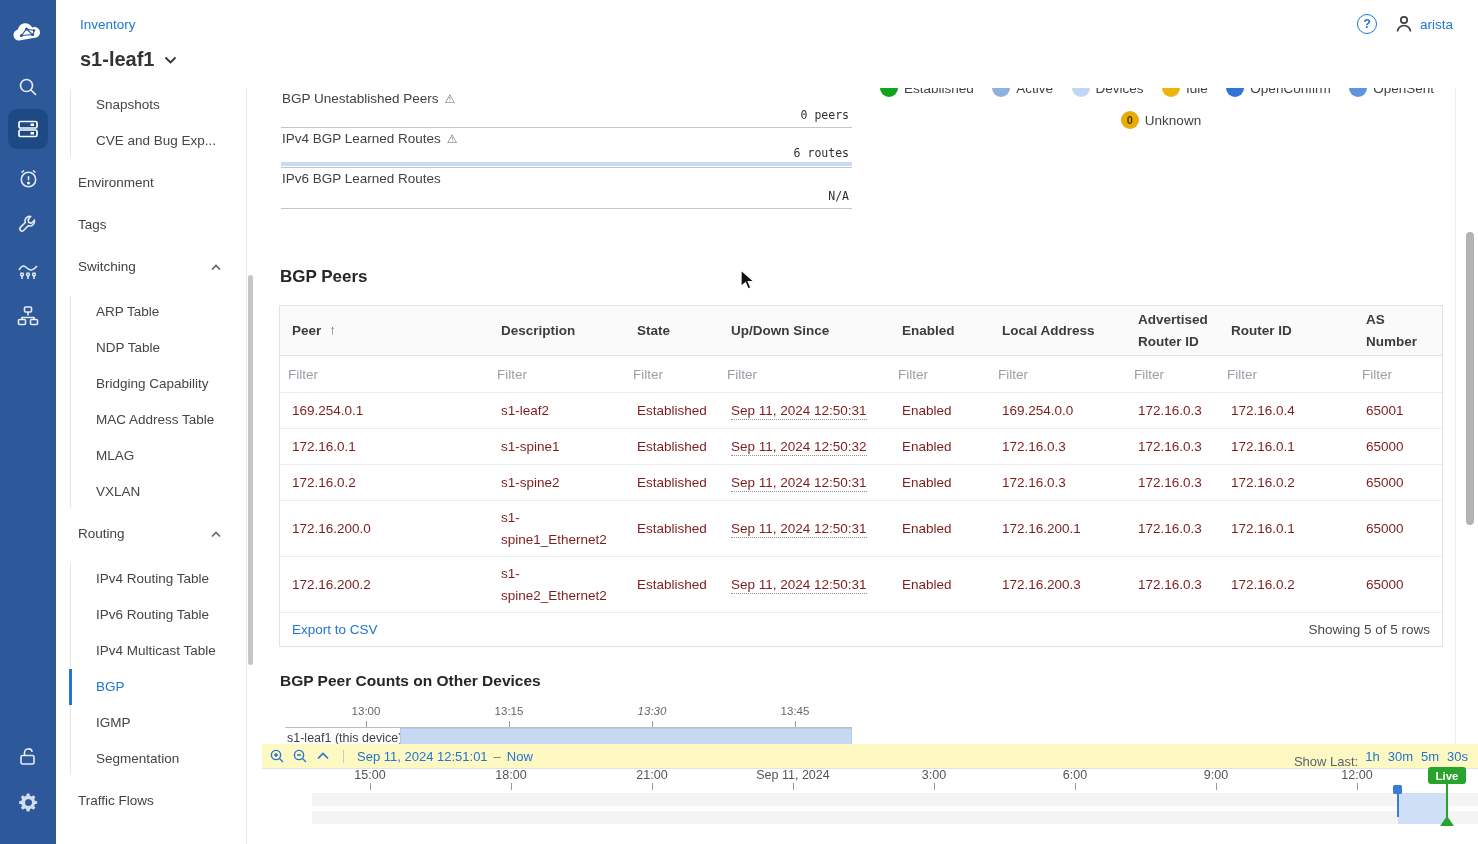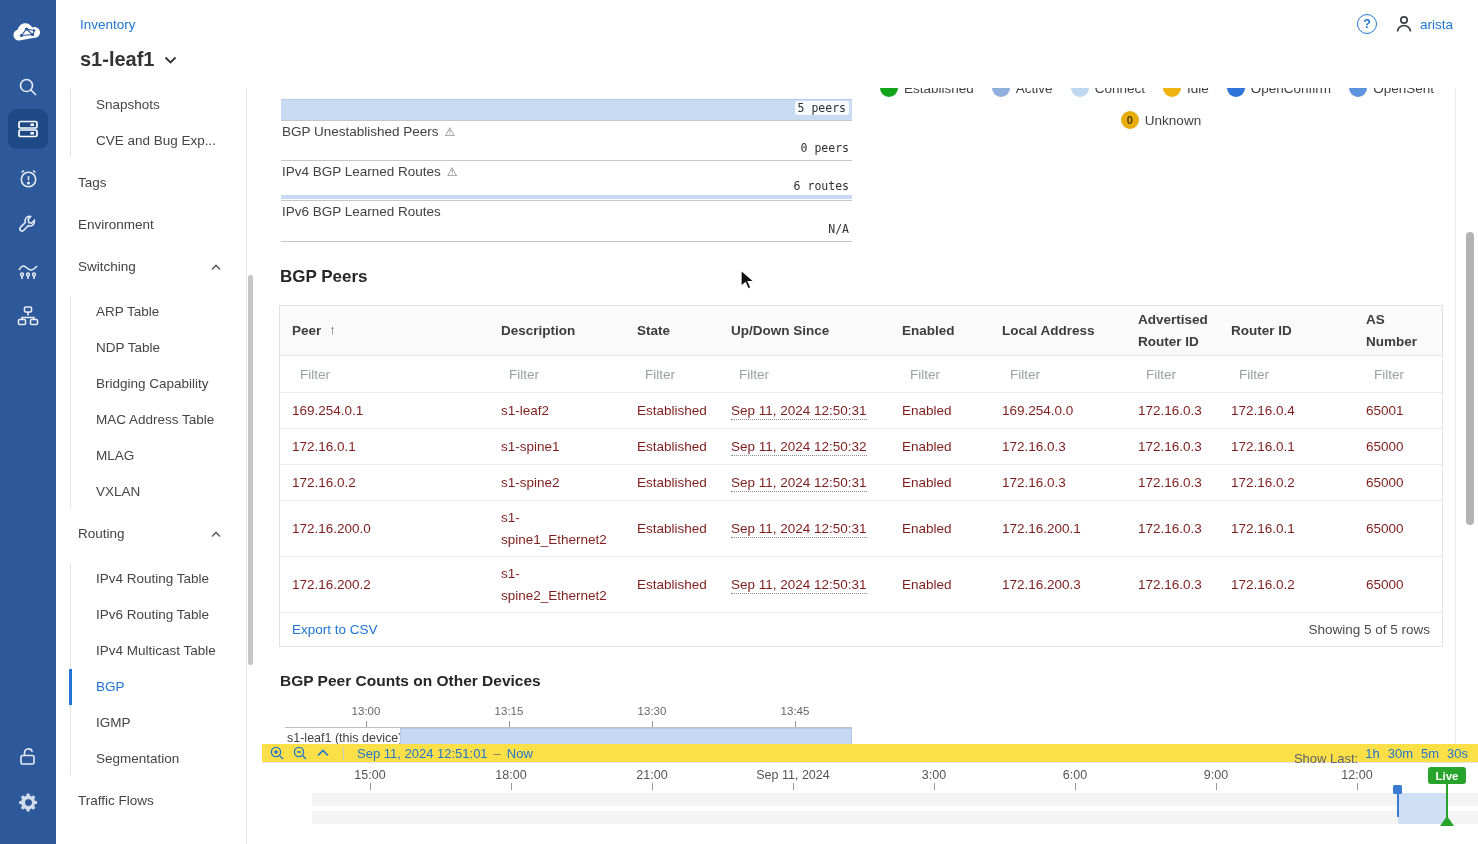--- a/index.html
+++ b/index.html
@@ -67,42 +67,42 @@
   
   .section-title { position:absolute; left:18px; font-weight:700; color:#262626; }
   #bgp-title { top:179px; font-size:17px; }
   #table { position:absolute; left:17px; top:217px; width:1164px; border:1px solid #e2e2e2; background:#fff; font-size:13.5px; }
   .tgrid { display:grid; grid-template-columns:209px 136px 94px 171px 100px 136px 93px 135px 1fr; align-items:center; }
   .thead { background:#fafafa; min-height:50px; border-bottom:1px solid #e4e4e4; }
   .th { padding-left:12px; font-weight:700; color:#3c3c3c; line-height:1.6; display:flex; align-items:center; gap:8px; cursor:pointer; }
   .th .narrow { display:inline-block; max-width:62px; }
   .sort-arrow { color:#555; font-size:13px; }
   .tfilter { min-height:37px; border-bottom:1px solid #ececec; }
-  .tfilter input { border:none; outline:none; width:85%; margin-left:20px; font-size:13.5px; color:#3b82f6; background:transparent; }
+  .tfilter input { border:none; outline:none; width:85%; margin-left:8px; font-size:13.5px; color:#3b82f6; background:transparent; }
   .tfilter input::placeholder { color:#9aa0a6; }
   .tr { min-height:36px; border-bottom:1px solid #ececec; color:#7f1d1d; }
   .tr.tall { min-height:56px; }
   .td { padding-left:12px; line-height:1.6; }
   .dotted { border-bottom:1px dotted #8f8f8f; padding-bottom:1px; }
   .tfoot { height:33px; display:flex; align-items:center; justify-content:space-between; padding:0 12px; }
   .export-link { color:#2176d2; font-size:13.5px; cursor:pointer; }
   .showing { color:#4a4a4a; font-size:13.5px; }
 
   
   #pc-title { top:584px; font-size:15.5px; }
   #pc-chart { position:absolute; left:23px; top:617px; width:567px; height:40px; }
   .pc-axisline { position:absolute; left:0; right:0; top:22px; height:1px; background:#bdbdbd; }
   .pc-ticklabel { position:absolute; top:0px; transform:translateX(-50%); font-size:11.5px; color:#666; }
   .pc-tickmark { position:absolute; top:16px; width:1px; height:6px; background:#9a9a9a; }
   .pc-row-label { position:absolute; left:2px; top:26px; font-size:12.5px; color:#424242; display:flex; gap:5px; align-items:center; white-space:nowrap; }
   .pc-bar { position:absolute; left:115px; right:0; top:23px; height:17px; background:#c7d9f2; border:1px solid #b3c9e8; }
 
   
   #timebar { position:absolute; left:262px; top:744px; width:1216px; height:100px; background:#fff; z-index:10; }
-  .tb-controls { position:absolute; left:0; top:0; right:0; height:19px; background:#fde047; border-bottom:1px solid #e2e2e2;
+  .tb-controls { position:absolute; left:0; top:0; right:0; height:25px; background:#fef9c3; border-bottom:1px solid #e2e2e2;
     display:flex; align-items:center; padding:0 10px 0 8px; gap:9px; }
   .tb-ico { width:14px; height:14px; display:flex; align-items:center; justify-content:center; color:#2176d2; cursor:pointer; }
   .tb-sep { width:1px; height:13px; background:#c9c9c9; margin:0 4px; }
   .tb-range { font-size:13px; color:#2176d2; display:flex; gap:6px; cursor:pointer; }
   .tb-range .dash { color:#777; }
   .tb-right { margin-left:auto; display:flex; align-items:center; gap:7px; font-size:13px; }
   .tb-showlast { color:#5a6472;margin-top:11px; }
   .tb-opt { color:#2176d2; cursor:pointer; }
   .tb-ticklabel { position:absolute; top:24px; transform:translateX(-50%); font-size:12.5px; color:#555; white-space:nowrap; }
   .tb-tickmark { position:absolute; top:39px; width:1px; height:7px; background:#9a9a9a; }
@@ -212,24 +212,24 @@
     </div>
   </div>
 
   <div id="nav">
       <div id="nav-inner">
         <div class="nav-group">
           <div class="nav-child">Snapshots</div>
           <div class="nav-child">CVE and Bug Exp...</div>
         </div>
         <div class="nav-section">
+          <span>Environment</span>
+        </div>
+        <div class="nav-section">
           <span>Tags</span>
-        </div>
-        <div class="nav-section">
-          <span>Environment</span>
         </div>
         <div class="nav-section">
           <span>Switching</span>
           <span><svg width="10" height="7" viewBox="0 0 10 7" fill="none" stroke="#5f6368" stroke-width="1.6">
               <path d="M1 5.5 L5 1.5 L9 5.5"></path>
             </svg></span>
         </div>
         <div class="nav-group">
           <div class="nav-child">ARP Table</div>
           <div class="nav-child">NDP Table</div>
@@ -255,24 +255,20 @@
         <div class="nav-section">
           <span>Traffic Flows</span>
         </div>
       </div>
     </div>
   <div class="nav-scrollthumb"></div>
 
   <div id="content">
 
     <div id="metrics">
-      <div class="metric-row mr0">
-        <div class="m-bar-full"></div>
-        <span class="m-chip">5 peers</span>
-      </div>
       <div class="metric-row mr1">
         <div class="m-label">
             <span>BGP Unestablished Peers</span>
             <span class="warn-icon">⚠</span>
           </div>
         <span class="m-value">0 peers</span>
       </div>
       <div class="metric-row mr2">
         <div class="m-label">
             <span>IPv4 BGP Learned Routes</span>
@@ -294,21 +290,21 @@
           <div class="lg-item">
             <span class="lg-dot" style="background: rgb(18, 164, 26);"></span>
             <span class="lg-label">Established</span>
           </div>
           <div class="lg-item">
             <span class="lg-dot" style="background: rgb(143, 176, 223);"></span>
             <span class="lg-label">Active</span>
           </div>
           <div class="lg-item">
             <span class="lg-dot" style="background: rgb(190, 216, 244);"></span>
-            <span class="lg-label">Connect</span>
+            <span class="lg-label">Devices</span>
           </div>
           <div class="lg-item">
             <span class="lg-dot" style="background: rgb(238, 179, 14);"></span>
             <span class="lg-label">Idle</span>
           </div>
           <div class="lg-item">
             <span class="lg-dot" style="background: rgb(46, 116, 217);"></span>
             <span class="lg-label">OpenConfirm</span>
           </div>
           <div class="lg-item">
@@ -429,21 +425,21 @@
     </div>
 
     <div class="section-title" id="pc-title">BGP Peer Counts on Other Devices</div>
     <div id="pc-chart">
       <div class="pc-axisline"></div>
       <div id="pc-ticks">
           <div class="pc-ticklabel" style="left: 81px;">13:00</div>
           <div class="pc-tickmark" style="left: 81px;"></div>
           <div class="pc-ticklabel" style="left: 224px;">13:15</div>
           <div class="pc-tickmark" style="left: 224px;"></div>
-          <div class="pc-ticklabel" style="left: 367px;">13:30</div>
+          <div class="pc-ticklabel" style="left: 367px; font-style: italic;">13:30</div>
           <div class="pc-tickmark" style="left: 367px;"></div>
           <div class="pc-ticklabel" style="left: 510px;">13:45</div>
           <div class="pc-tickmark" style="left: 510px;"></div>
         </div>
       <div class="pc-row-label">
         <span>s1-leaf1 (this device)</span>
           <span class="warn-icon">⚠</span>
       </div>
       <div class="pc-bar"></div>
     </div>

